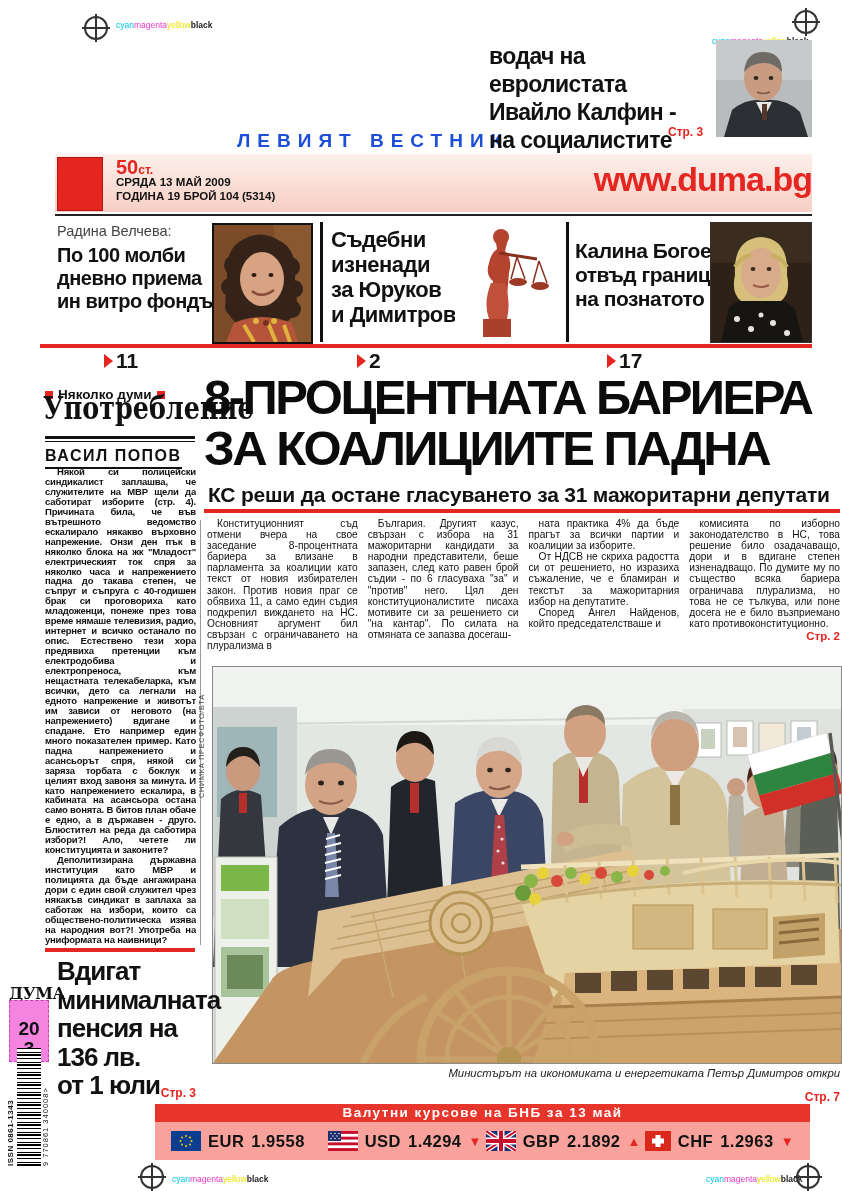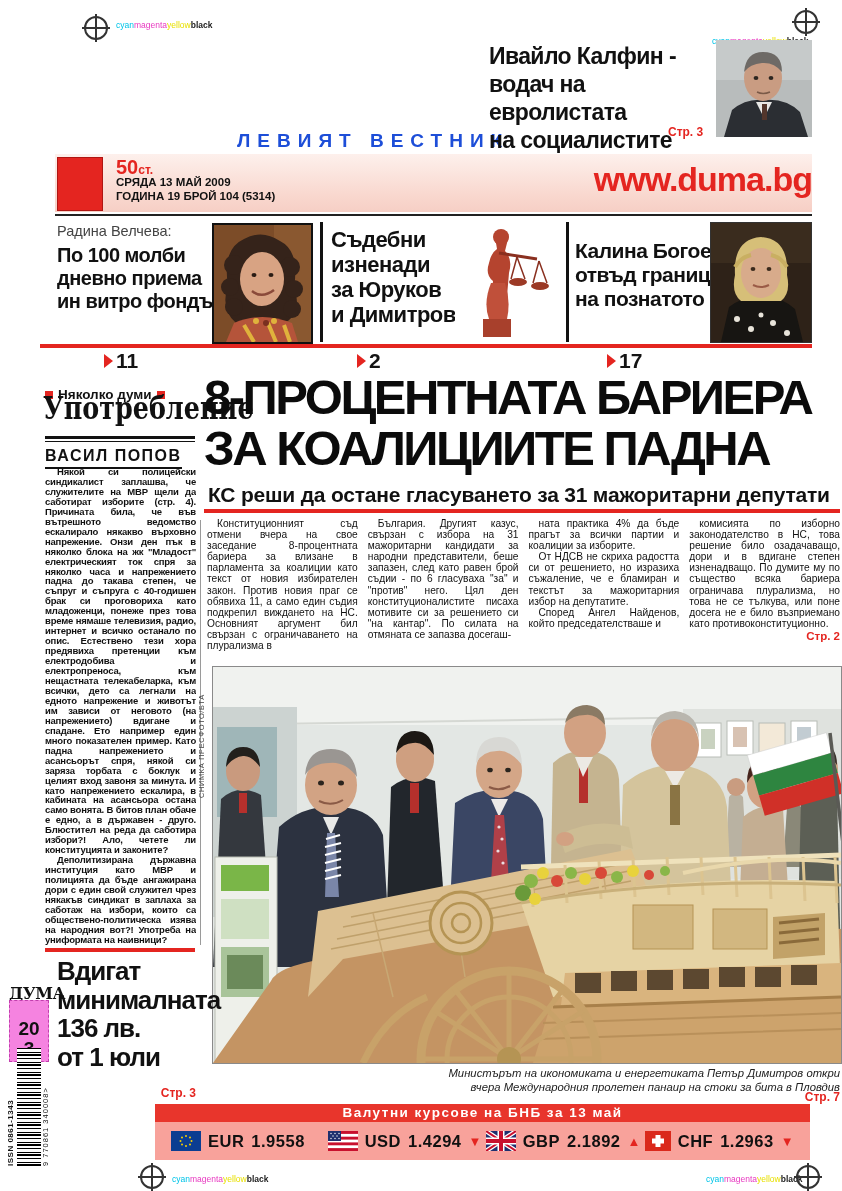--- a/index.html
+++ b/index.html
@@ -125,22 +125,22 @@
     <span class="c">cyan</span><span class="m">magenta</span><span class="y">yellow</span><span class="k">black</span>
   </div>
   <div class="cmyk" style="left:706px;top:1174px;">
     <span class="c">cyan</span><span class="m">magenta</span><span class="y">yellow</span><span class="k">black</span>
   </div>
   <div class="regmark" style="left:796px;top:1165px;"></div>
 
   <div class="tagline">ЛЕВИЯТ ВЕСТНИК</div>
 
   <div class="topstory-title">
+    <div>водач на евролистата</div>
     <div>Ивайло Калфин -</div>
-    <div>водач на евролистата</div>
     <div>на социалистите</div>
   </div>
   <div class="pref" style="position:absolute;left:668px;top:125px;">Стр. 3</div>
   <div class="topstory-photo">
     <svg width="96" height="97" viewBox="0 0 96 97">
       <rect width="96" height="97" fill="#b8bcbc"></rect>
       <rect width="96" height="40" fill="#c6caca"></rect>
       <path d="M8 97 L16 70 Q30 58 48 60 Q70 58 84 72 L92 97 Z" fill="#2b2e33"></path>
       <path d="M40 62 L48 78 L56 62 Z" fill="#e8e8e6"></path>
       <rect x="46" y="64" width="5" height="16" fill="#53362c"></rect>
@@ -425,27 +425,27 @@
       <circle cx="296" cy="392" r="62" fill="none" stroke="#c8a269" stroke-width="5"></circle>
       <g stroke="#c8a269" stroke-width="5">
         <path d="M296 392 L296 304 M296 392 L222 344 M296 392 L370 344 M296 392 L212 392 M296 392 L380 392 M296 392 L240 320 M296 392 L352 320"></path>
       </g>
       <circle cx="296" cy="392" r="12" fill="#b59454"></circle>
       <path d="M150 396 Q172 348 214 330" stroke="#c8a269" stroke-width="7" fill="none"></path>
     </svg>
   </div>
   <div class="caption">
     <div>Министърът на икономиката и енергетиката Петър Димитров откри</div>
-    <div>вчера Международния пролетен панаир на стоки за бита в Пловдив</div>
   </div>
   <div class="caption-page">Стр. 7</div>
 
   <div class="pension">
     <div>Вдигат</div>
     <div>минималната</div>
+    <div>пенсия на</div>
     <div>136 лв.</div>
     <div>от 1 юли</div>
   </div>
   <div class="pension-page">Стр. 3</div>
 
   <div class="duma-mini">ДУМА</div>
   <div class="issue-box">
     <div>20</div>
     <div>3</div>
   </div>

